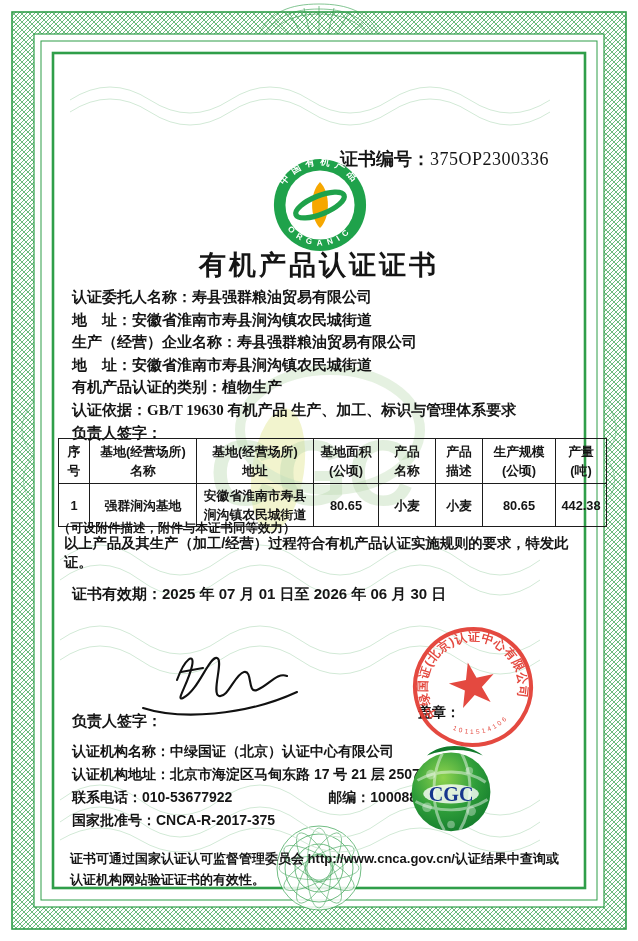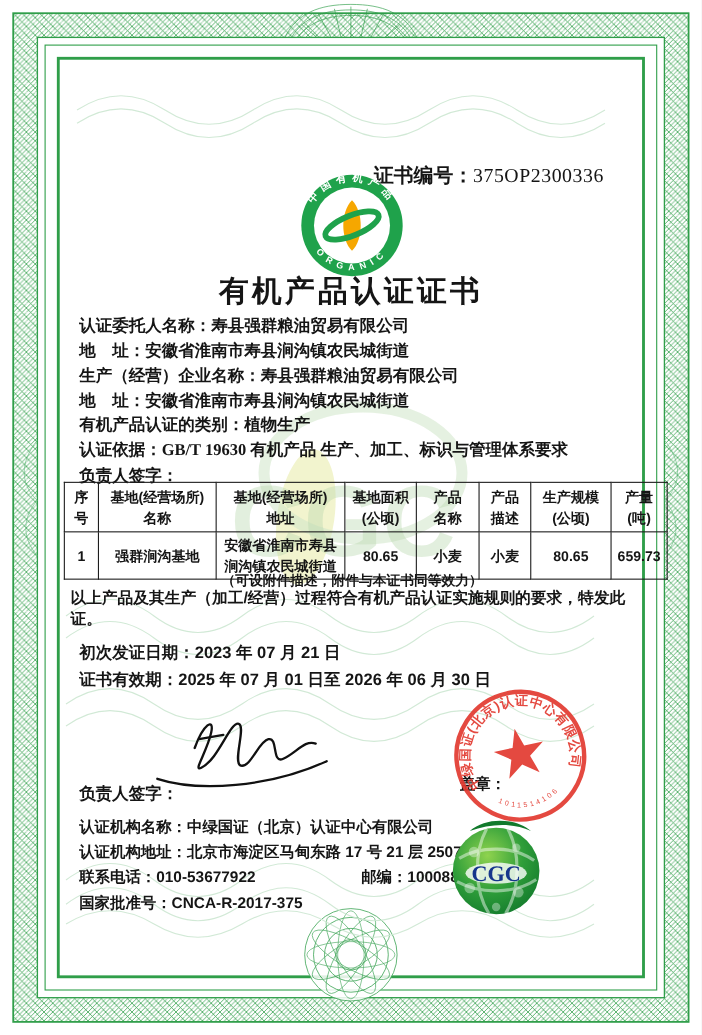--- a/index.html
+++ b/index.html
@@ -23,21 +23,21 @@
   table.scope{position:absolute;top:438px;left:58px;width:524px;border-collapse:collapse;
               table-layout:fixed;}
   table.scope th,table.scope td{border:1.6px solid #1d1d1d;font-size:12.8px;font-weight:700;
               text-align:center;vertical-align:middle;padding:2px 1px;line-height:1.5;}
   .prewrap{white-space:pre-line;}
   th.c0{width:28px;} th.c1{width:104px;} th.c2{width:114px;} th.c3{width:62px;}
   th.c4{width:54px;} th.c5{width:44px;} th.c6{width:70px;} th.c7{width:48px;}
   table.scope thead th{height:40px;}
   table.scope tbody td{height:38px;}
 
-  .attach-note{position:absolute;top:520px;left:58px;width:524px;text-align:center;
+  .attach-note{position:absolute;top:520px;left:58px;width:524px;text-align:left;
                font-size:12.5px;}
   .statement{position:absolute;top:534px;left:64px;width:520px;font-size:14.3px;font-weight:700;}
   .foot-note{position:absolute;top:552px;left:64px;width:524px;font-size:13px;font-weight:700;
              line-height:1.45;}
   .dates{position:absolute;top:582px;left:72px;}
   .dates .line{font-size:15px;font-weight:700;line-height:24.5px;white-space:nowrap;}
 
   .sig-label{position:absolute;top:712px;left:72px;font-size:15px;font-weight:700;}
   .sig-svg{position:absolute;top:650px;left:125px;}
   .seal-label{position:absolute;top:704px;left:418px;font-size:14px;font-weight:700;}
@@ -197,32 +197,29 @@
       <tbody>
         <tr>
           <td>1</td>
           <td>强群涧沟基地</td>
           <td class="prewrap">安徽省淮南市寿县
 涧沟镇农民城街道</td>
           <td>80.65</td>
           <td>小麦</td>
           <td>小麦</td>
           <td>80.65</td>
-          <td>659.73</td>
+          <td>442.38</td>
         </tr>
       </tbody>
     </table>
 
     <div class="attach-note kai">（可设附件描述，附件与本证书同等效力）</div>
     <div class="statement">以上产品及其生产（加工/经营）过程符合有机产品认证实施规则的要求，特发此证。</div>
 
     <div class="dates">
-      <div class="line">
-        <span>初次发证日期：</span><span>2023 年 07 月 21 日</span>
-      </div>
       <div class="line">
         <span>证书有效期：</span><span>2025 年 07 月 01 日至 2026 年 06 月 30 日</span>
       </div>
     </div>
 
     <div class="sig-label">负责人签字：</div>
     <svg class="sig-svg" width="190" height="78" viewBox="0 0 190 78">
       <g stroke="#111111" stroke-width="2.1" fill="none" stroke-linecap="round">
         <path d="M52,30 C60,8 70,2 67,16 C63,34 50,52 58,48 C74,40 84,6 92,8 C99,10 86,44 94,46 C103,48 110,24 119,22 C128,20 122,44 132,40 C144,35 152,22 162,26"></path>
         <path d="M18,58 C55,70 120,66 172,42"></path>
@@ -274,15 +271,17 @@
         <circle cx="28" cy="36" r="5"></circle>
           <circle cx="68" cy="32" r="4"></circle>
         <circle cx="24" cy="70" r="5"></circle>
           <circle cx="70" cy="74" r="5"></circle>
         <circle cx="49" cy="88" r="4"></circle>
       </g>
       <ellipse cx="49" cy="56" rx="29" ry="10" fill="#ffffff" opacity="0.8"></ellipse>
       <text x="49" y="63" font-size="21" font-weight="bold" text-anchor="middle" font-family="Liberation Serif, serif" fill="#16368c">CGC</text>
     </svg>
 
+    <div class="footer prewrap">证书可通过国家认证认可监督管理委员会 http://www.cnca.gov.cn/认证结果中查询或
+认证机构网站验证证书的有效性。</div>
 
   </div>
 </div>
 
 </body></html>

